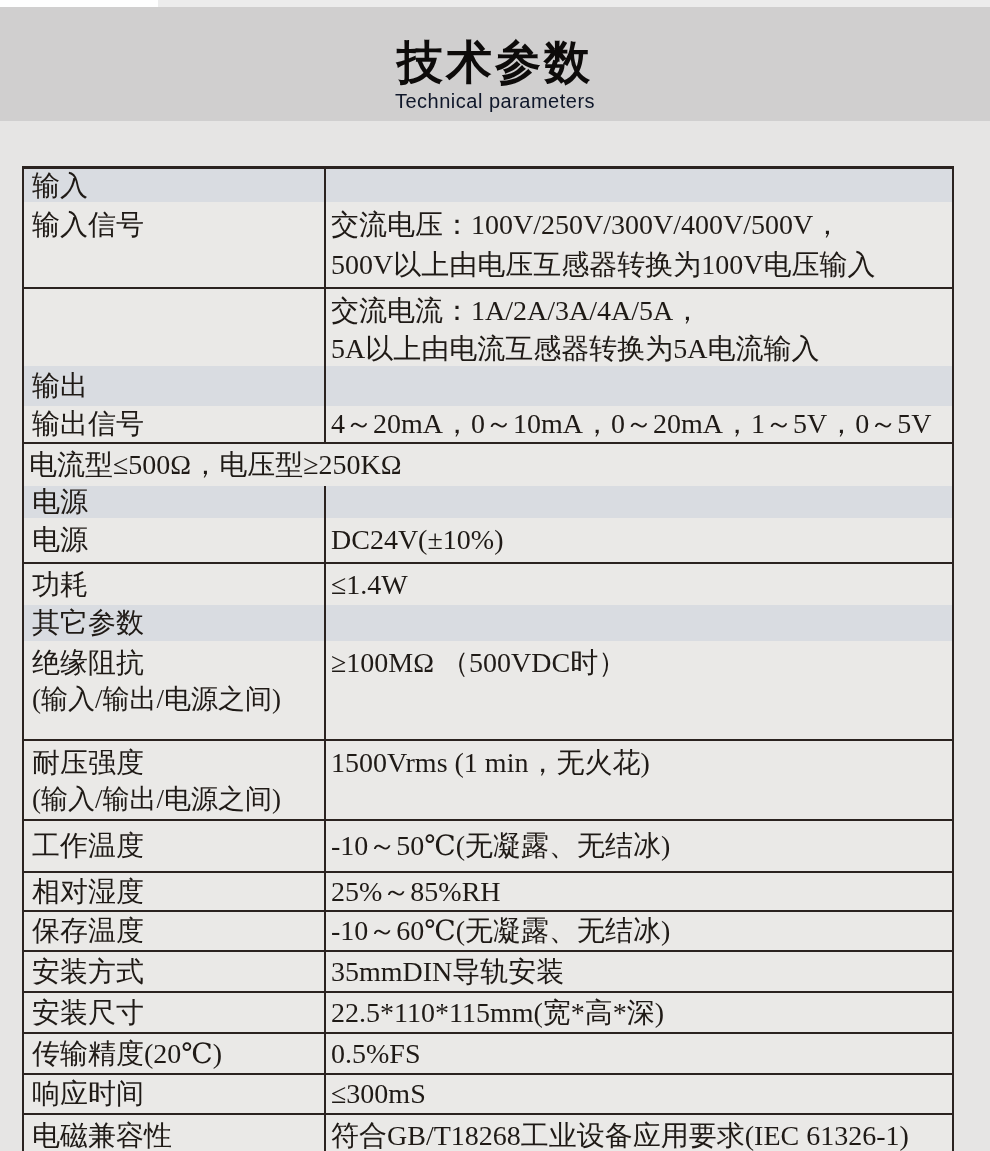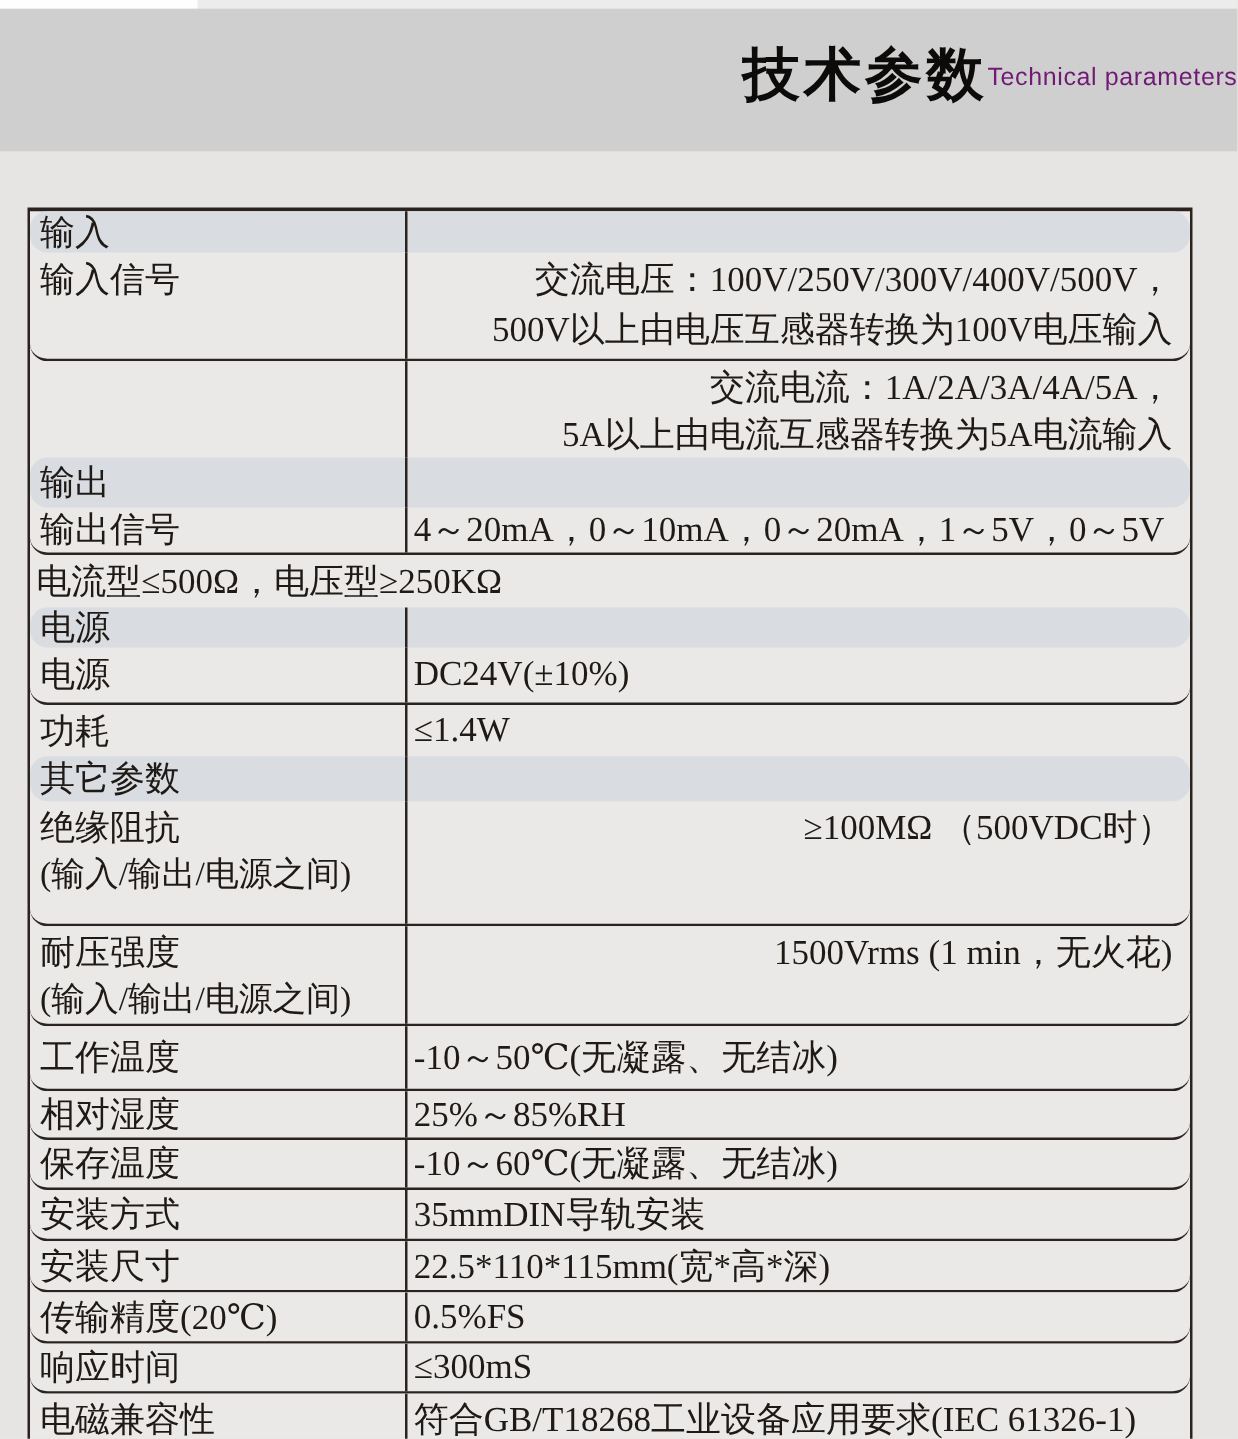--- a/index.html
+++ b/index.html
@@ -14,50 +14,50 @@
   .page{position:absolute;inset:0;width:990px;height:1151px;}
 
   
   .top-strip{position:absolute;top:0;left:0;width:990px;height:7px;background:#ececec;}
   .top-strip-left{position:absolute;top:0;left:0;width:158px;height:7px;background:#fefefe;}
 
   
   .title-band{
     position:absolute;top:7px;left:0;width:990px;height:114px;
     background:#d0cfcf;
-    display:flex;align-items:center;justify-content:flex-end;
+    display:flex;flex-direction:column;align-items:center;justify-content:flex-end;
     box-sizing:border-box;padding-bottom:10px;
   }
   .title{
     font-family:"Liberation Sans","DejaVu Sans",sans-serif;
     font-weight:bold;font-size:46px;line-height:1.05;
     color:#0d0b0a;letter-spacing:3px;
   }
   .subtitle{
     font-family:"Liberation Sans","DejaVu Sans",sans-serif;
-    font-size:20px;line-height:1;color:#701a75;margin-top:5px;letter-spacing:0.5px;
+    font-size:20px;line-height:1;color:#0f172a;margin-top:5px;letter-spacing:0.5px;
   }
 
   
   .spec-table{
     position:absolute;left:22px;top:166px;width:932px;
     box-sizing:border-box;
     background:#eae9e7;
     border:2px solid #2b2320;
     border-top-width:3px;
     border-bottom-width:4px;
   }
-  .row{display:flex;box-sizing:border-box;width:100%;border-radius:14px;}
+  .row{display:flex;box-sizing:border-box;width:100%;}
   .row.sep{border-bottom:2px solid #2b2320;}
   .cell-l{
     width:302px;box-sizing:border-box;flex:0 0 302px;
     border-right:2px solid #2b2320;
     padding-left:8px;
   }
-  .cell-r{flex:1;box-sizing:border-box;padding-left:5px;padding-right:14px;text-align:right;}
+  .cell-r{flex:1;box-sizing:border-box;padding-left:5px;padding-right:0;}
   .r-sec{background:#d9dce1;}
   .row{font-size:28px;}
   .vcenter .cell-l,.vcenter .cell-r{display:flex;align-items:center;}
   .vtop .cell-l,.vtop .cell-r{padding-top:3px;}
   .vtop .vline{line-height:40px;white-space:nowrap;}
   .vtop2 .cell-l,.vtop2 .cell-r{padding-top:4px;}
   .vtop2 .vline{line-height:36px;white-space:nowrap;}
   .lab2{font-size:27px;line-height:36px;white-space:nowrap;}
   .val{white-space:nowrap;}
 </style>

